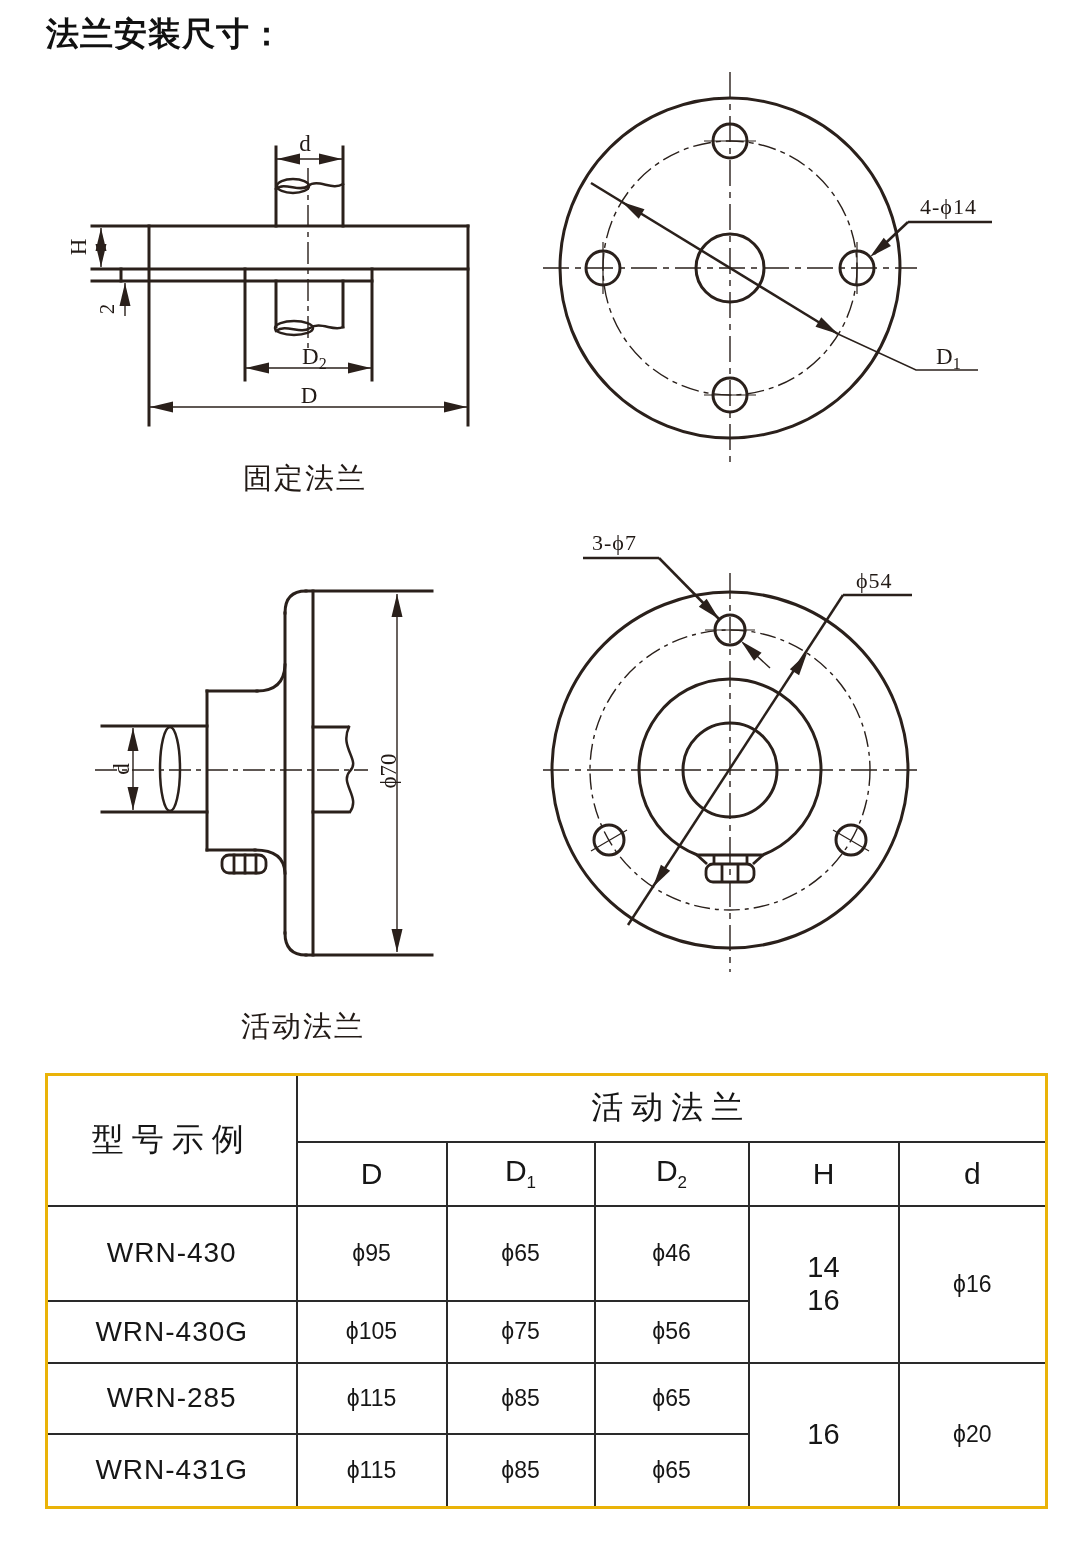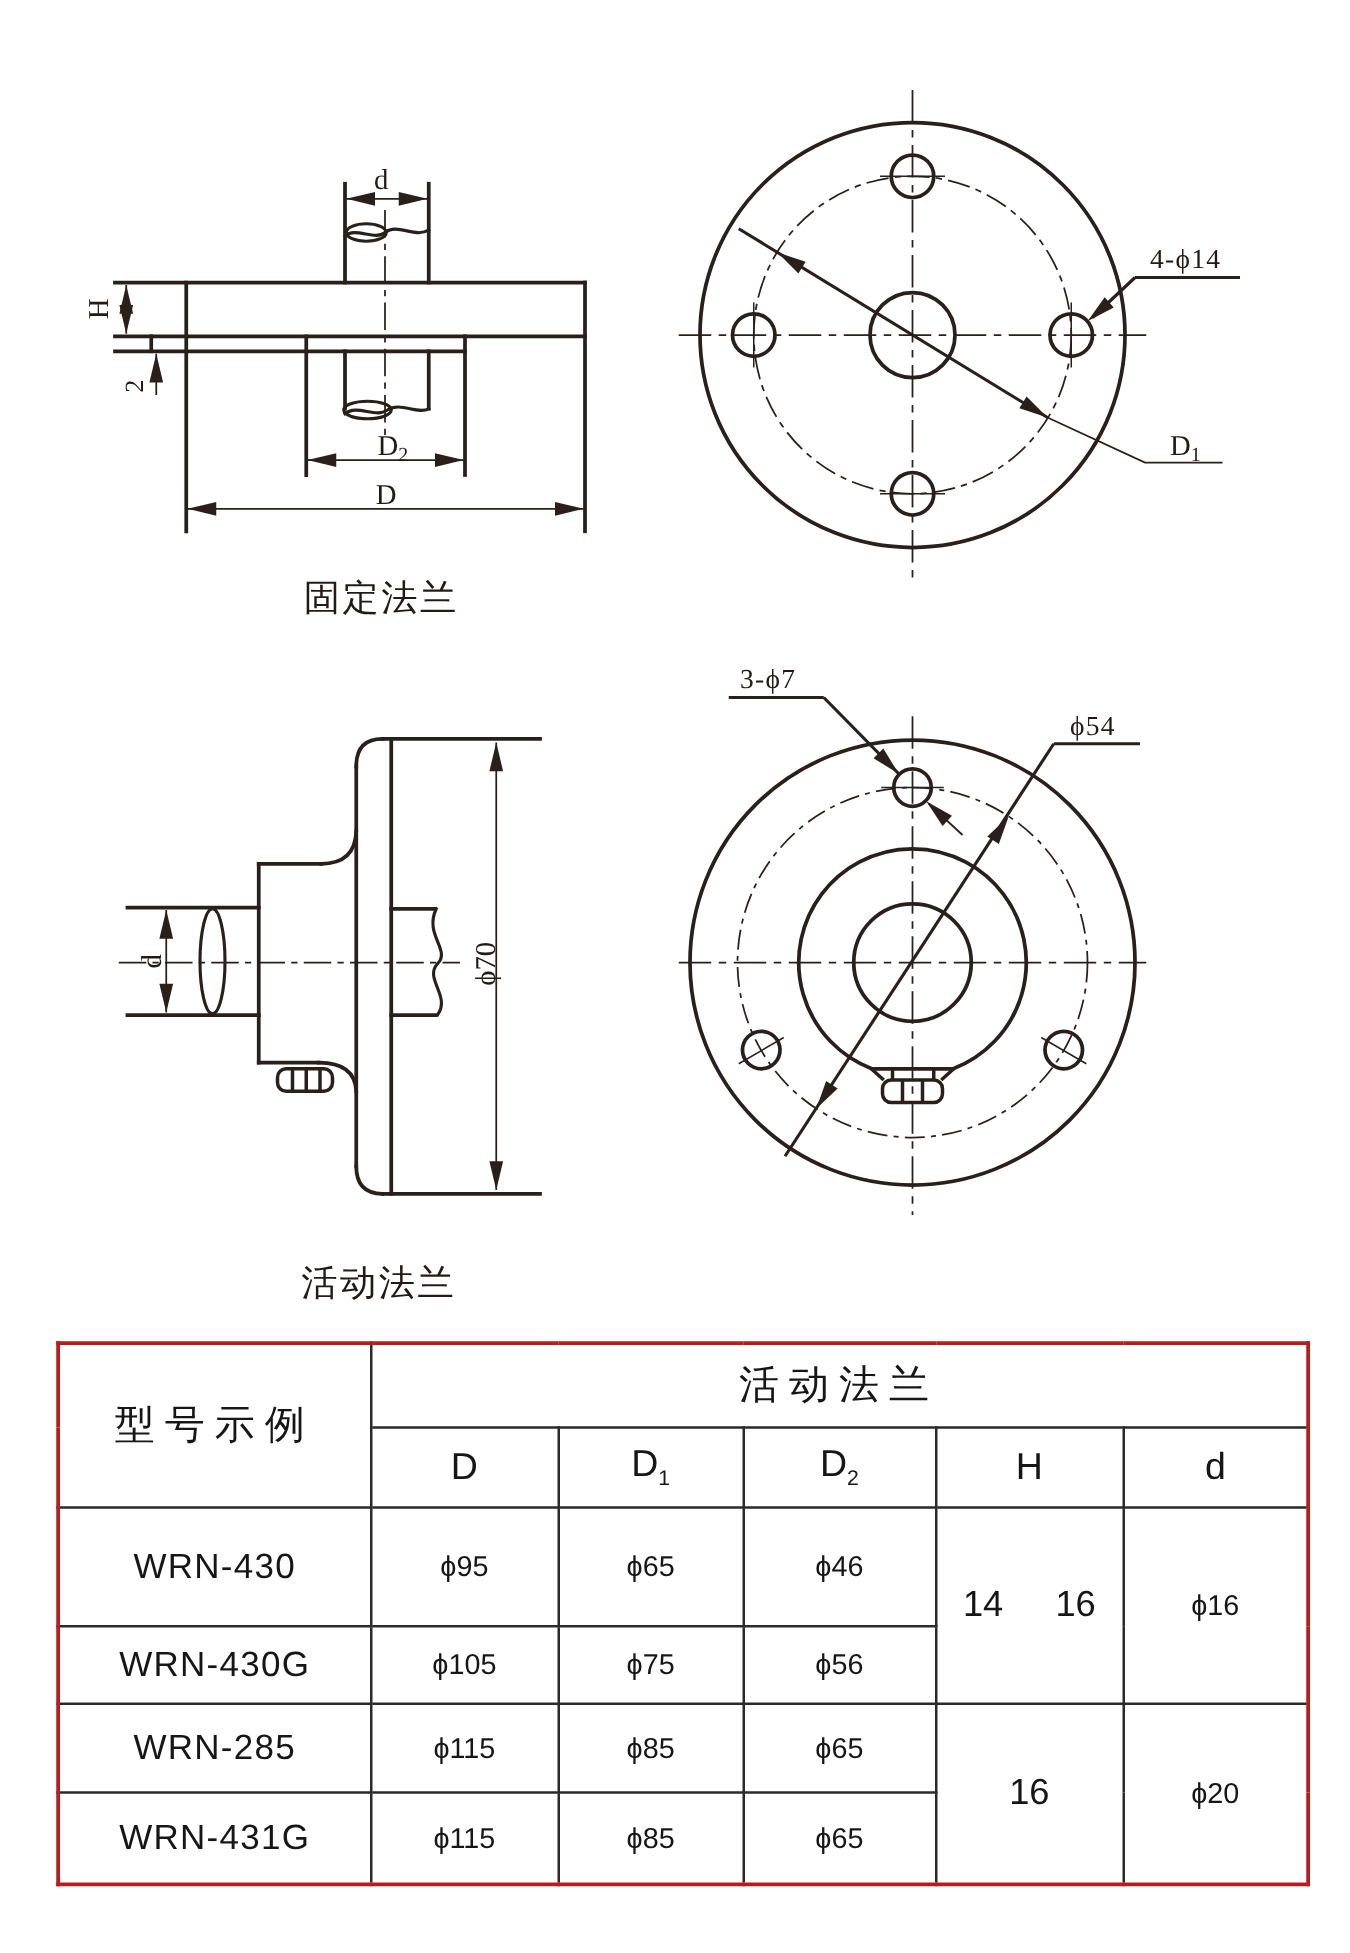--- a/index.html
+++ b/index.html
@@ -12,35 +12,36 @@
   .dimtext{font-family:"Liberation Serif","DejaVu Serif",serif;font-size:23px;}
   .dimsmall{font-family:"Liberation Serif","DejaVu Serif",serif;font-size:21px;}
   .leadertext{font-family:"Liberation Serif","DejaVu Serif",serif;font-size:22px;letter-spacing:1px;}
   .captiontext{font-family:"Liberation Sans","DejaVu Sans",sans-serif;font-size:29px;letter-spacing:2px;}
   .sub{font-size:16px;}
   
   #spec-table{position:absolute;left:45px;top:1073px;width:1000px;border-collapse:collapse;
               table-layout:fixed;}
   #spec-table td{border:2px solid #2a2a2a;text-align:center;vertical-align:middle;
                  padding:0;color:#161616;}
-  #spec-table{border:3px solid #b91c1c;}
+  #spec-table{border:3px solid #eab308;}
   .hdr-cn{font-size:32px;letter-spacing:8px;color:#141414;}
   .hdr-col{font-size:30px;color:#141414;}
   .hdr-col sub{font-size:17px;}
   .model{font-size:28px;letter-spacing:1px;}
   .val{font-size:29px;}
   .phi-val{font-size:23px;}
-  .stack{display:flex;flex-direction:row;height:100%;}
+  .stack{display:flex;flex-direction:column;height:100%;}
   .stack div{flex:1;display:flex;align-items:center;justify-content:center;font-size:29px;}
 </style>
 </head>
 <body>
 
 <div id="page">
 
+  <div id="title">法兰安装尺寸：</div>
 
   <svg id="drawing" width="1080" height="1062" viewBox="0 0 1080 1062">
     <defs>
       <path id="arr" d="M0,0 L-23,5.5 L-23,-5.5 Z" fill="#2a201b"></path>
     </defs>
 
     <g stroke="#2a201b" fill="none" stroke-width="3" stroke-linecap="square">
       <path d="M276,147 V226"></path>
       <path d="M343,147 V226"></path>
       <path d="M92,226 H468"></path>

